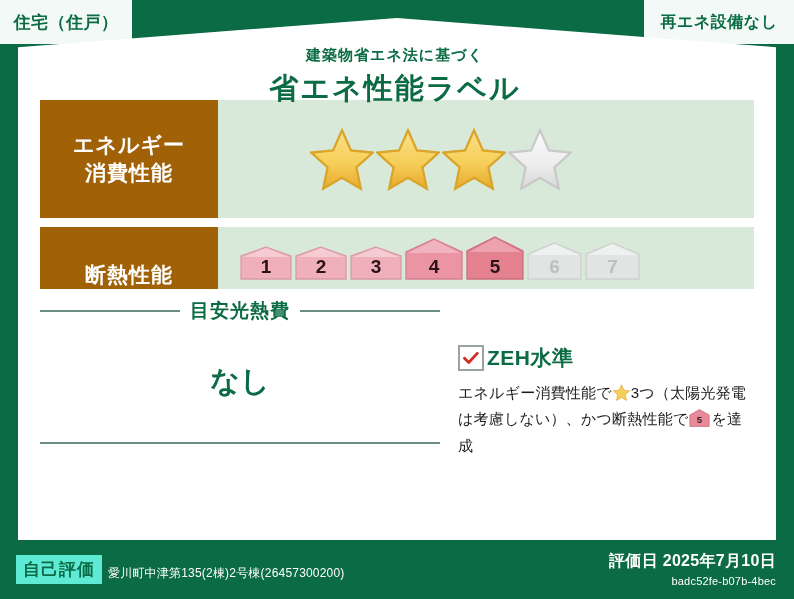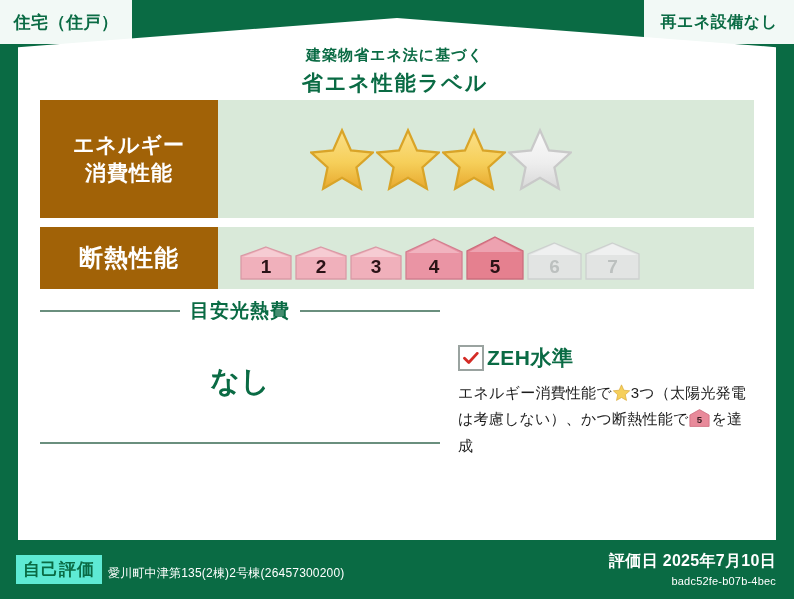--- a/index.html
+++ b/index.html
@@ -28,21 +28,21 @@
     height:62px;
     background:#ffffff;
     clip-path:polygon(50% 0%, 100% 47%, 100% 100%, 0% 100%, 0% 47%);
     z-index:1;
   }
   .title-wrap{
     position:absolute;left:0;right:4px;top:46px;
     text-align:center;z-index:4;color:#0a6b44;
   }
   .title-small{font-size:15px;font-weight:bold;letter-spacing:1px;}
-  .title-big{font-size:21px;font-weight:bold;letter-spacing:2px;margin-top:4px;}
+  .title-big{font-size:29px;font-weight:bold;letter-spacing:2px;margin-top:4px;}
 
   
   .body-panel{
     position:absolute;left:18px;right:18px;top:78px;bottom:62px;
     background:#ffffff;z-index:2;
   }
   .inner{position:absolute;left:22px;right:22px;top:22px;bottom:10px;}
 
   
   .metric-row{display:flex;align-items:stretch;margin-bottom:9px;}
@@ -51,21 +51,21 @@
     display:flex;align-items:center;justify-content:center;
     text-align:center;line-height:1.35;flex:0 0 178px;
     letter-spacing:1px;
   }
   .metric-value{
     flex:1;background:#d9e9d9;
     display:flex;align-items:center;
   }
   #row-energy .metric-label{font-size:21px;height:118px;}
   #row-energy .metric-value{height:118px;padding-left:92px;}
-  #row-insulation .metric-label{font-size:24px;height:62px;}
+  #row-insulation .metric-label{font-size:21px;height:62px;align-items:flex-end;}
   #row-insulation .metric-value{height:62px;padding-left:22px;}
 
   
   .stars{display:flex;align-items:flex-end;gap:2px;}
   .star{width:64px;height:64px;display:block;}
 
   
   .houses{display:flex;align-items:flex-end;gap:3px;}
   .house{position:relative;display:block;}
 

